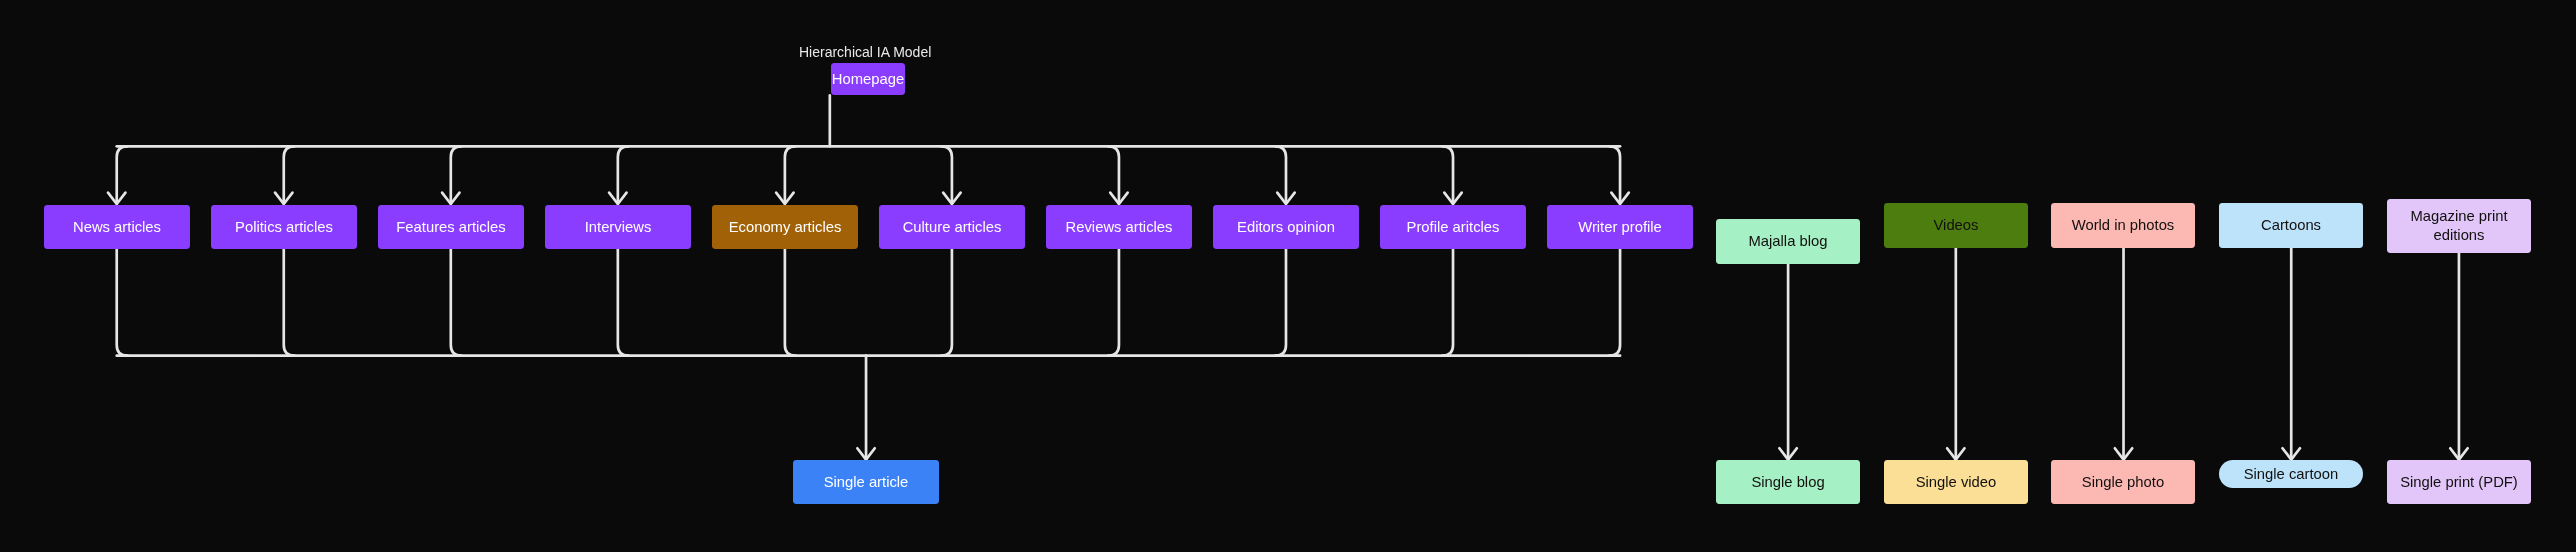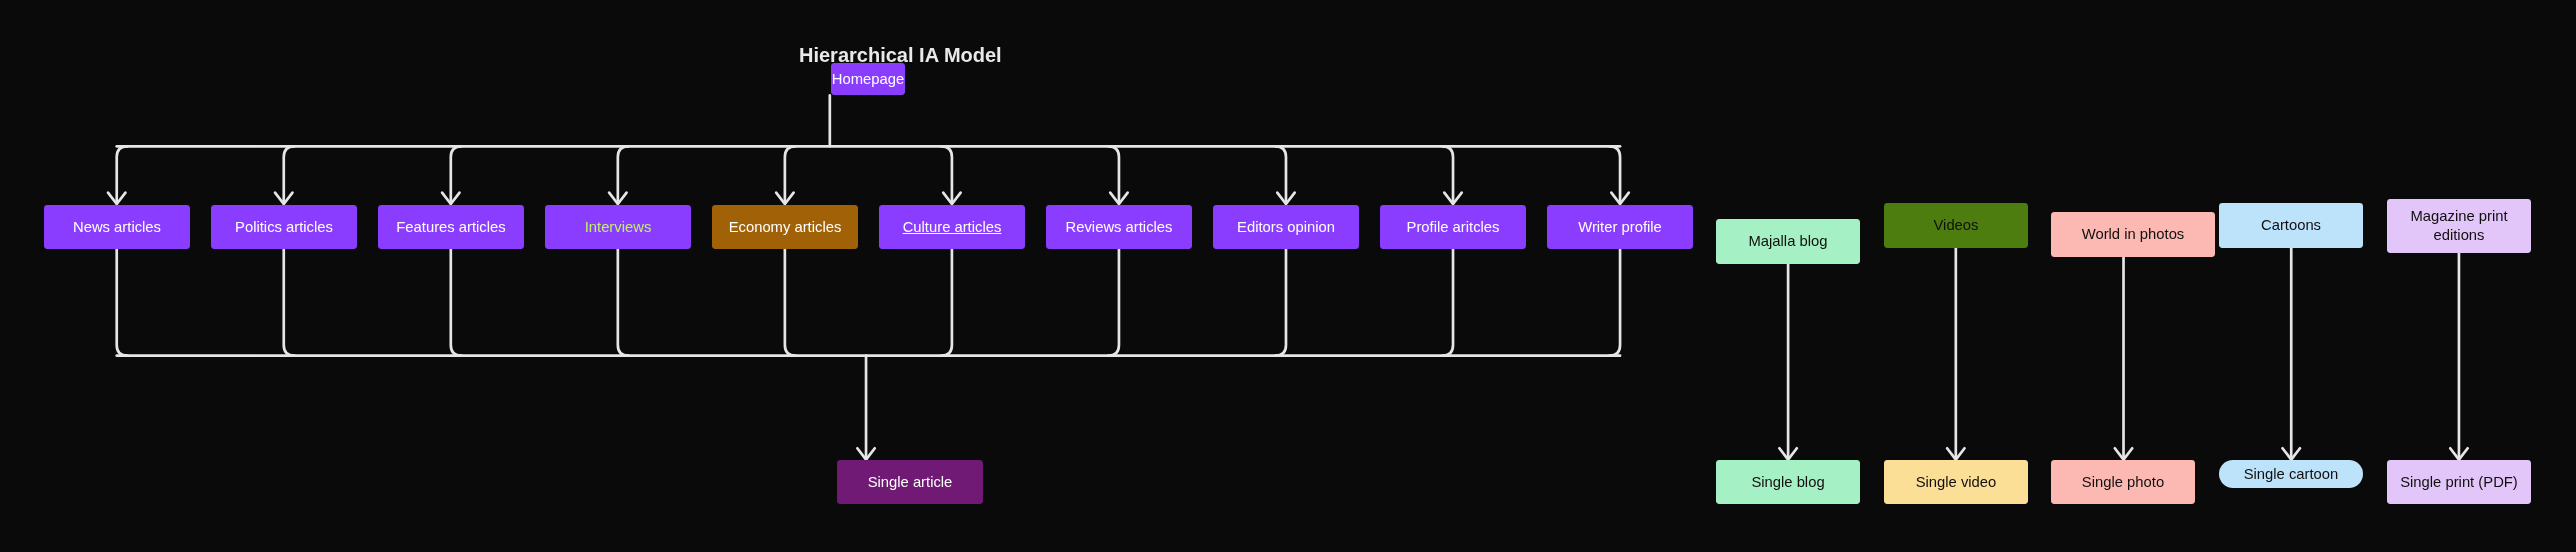--- a/index.html
+++ b/index.html
@@ -41,22 +41,22 @@
     color: #ffffff;
     font-size: 14.8px;
   }
   .node-tinted {
     color: #12100e;
     font-size: 14.8px;
   }
   .diagram-title {
     position: absolute;
     color: #e9e9e9;
-    font-size: 20px;
-    font-weight: 700;
+    font-size: 14px;
+    font-weight: 400;
     white-space: nowrap;
     z-index: 6;
   }
 </style>
 </head>
 <body>
 
 <div id="stage">
 
   <svg id="edges" viewBox="0 0 3840 824" width="2576" height="553" xmlns="http://www.w3.org/2000/svg">
@@ -115,57 +115,57 @@
       </div>
       <div class="node node-purple" style="left: 44px; top: 205px; width: 146px; height: 44px; background: rgb(139, 61, 255); color: rgb(255, 255, 255);">
         <span>News articles</span>
       </div>
       <div class="node node-purple" style="left: 211px; top: 205px; width: 146px; height: 44px; background: rgb(139, 61, 255); color: rgb(255, 255, 255);">
         <span>Politics articles</span>
       </div>
       <div class="node node-purple" style="left: 378px; top: 205px; width: 146px; height: 44px; background: rgb(139, 61, 255); color: rgb(255, 255, 255);">
         <span>Features articles</span>
       </div>
-      <div class="node node-purple" style="left: 545px; top: 205px; width: 146px; height: 44px; background: rgb(139, 61, 255); color: #bef264;">
+      <div class="node node-purple" style="left: 545px; top: 205px; width: 146px; height: 44px; background: rgb(139, 61, 255); color: #ffffff;">
         <span>Interviews</span>
       </div>
       <div class="node node-purple" style="left: 712px; top: 205px; width: 146px; height: 44px; background: #a16207; color: rgb(255, 255, 255);">
         <span>Economy articles</span>
       </div>
-      <div class="node node-purple" style="left: 879px; top: 205px; width: 146px; height: 44px; background: rgb(139, 61, 255); color: rgb(255, 255, 255); text-decoration: underline;">
+      <div class="node node-purple" style="left: 879px; top: 205px; width: 146px; height: 44px; background: rgb(139, 61, 255); color: rgb(255, 255, 255);">
         <span>Culture articles</span>
       </div>
       <div class="node node-purple" style="left: 1046px; top: 205px; width: 146px; height: 44px; background: rgb(139, 61, 255); color: rgb(255, 255, 255);">
         <span>Reviews articles</span>
       </div>
       <div class="node node-purple" style="left: 1213px; top: 205px; width: 146px; height: 44px; background: rgb(139, 61, 255); color: rgb(255, 255, 255);">
         <span>Editors opinion</span>
       </div>
       <div class="node node-purple" style="left: 1380px; top: 205px; width: 146px; height: 44px; background: rgb(139, 61, 255); color: rgb(255, 255, 255);">
         <span>Profile aritcles</span>
       </div>
       <div class="node node-purple" style="left: 1547px; top: 205px; width: 146px; height: 44px; background: rgb(139, 61, 255); color: rgb(255, 255, 255);">
         <span>Writer profile</span>
       </div>
-      <div class="node node-purple" style="left: 793px; top: 460px; width: 146px; height: 44px; background: #701a75; color: rgb(255, 255, 255); margin-left: 44px;">
+      <div class="node node-purple" style="left: 793px; top: 460px; width: 146px; height: 44px; background: #3b82f6; color: rgb(255, 255, 255);">
         <span>Single article</span>
       </div>
       <div class="node node-tinted" style="left: 1716px; top: 219px; width: 144px; height: 45px; background: rgb(165, 240, 196); color: rgb(18, 16, 14);">
         <span>Majalla blog</span>
       </div>
       <div class="node node-tinted" style="left: 1716px; top: 460px; width: 144px; height: 44px; background: rgb(165, 240, 196); color: rgb(18, 16, 14);">
         <span>Single blog</span>
       </div>
       <div class="node node-tinted" style="left: 1884px; top: 203px; width: 144px; height: 45px; background: #4d7c0f; color: rgb(18, 16, 14);">
         <span>Videos</span>
       </div>
       <div class="node node-tinted" style="left: 1884px; top: 460px; width: 144px; height: 44px; background: rgb(251, 223, 151); color: rgb(18, 16, 14);">
         <span>Single video</span>
       </div>
-      <div class="node node-tinted" style="left: 2051px; top: 212px; width: 164px; height: 45px; background: rgb(252, 184, 178); color: rgb(18, 16, 14);">
+      <div class="node node-tinted" style="left: 2051px; top: 203px; width: 144px; height: 45px; background: rgb(252, 184, 178); color: rgb(18, 16, 14);">
         <span>World in photos</span>
       </div>
       <div class="node node-tinted" style="left: 2051px; top: 460px; width: 144px; height: 44px; background: rgb(252, 184, 178); color: rgb(18, 16, 14);">
         <span>Single photo</span>
       </div>
       <div class="node node-tinted" style="left: 2219px; top: 203px; width: 144px; height: 45px; background: rgb(189, 227, 251); color: rgb(18, 16, 14);">
         <span>Cartoons</span>
       </div>
       <div class="node node-tinted" style="left: 2219px; top: 460px; width: 144px; height: 28px; background: rgb(189, 227, 251); color: rgb(18, 16, 14); border-radius: 19px;">
         <span>Single cartoon</span>

